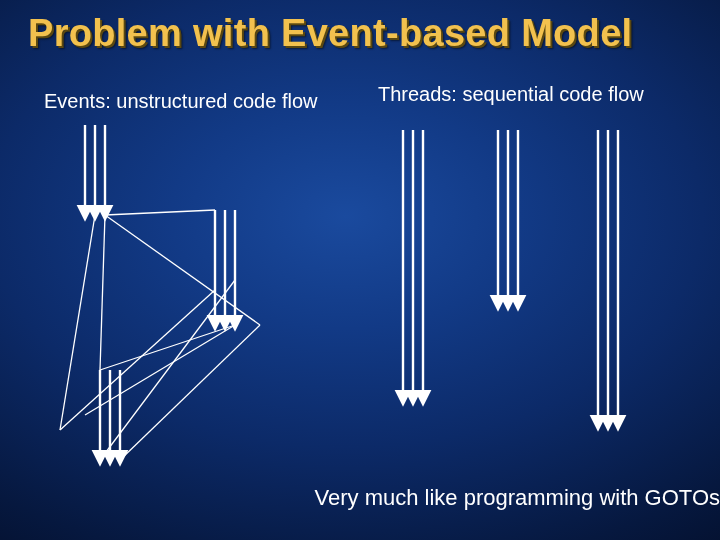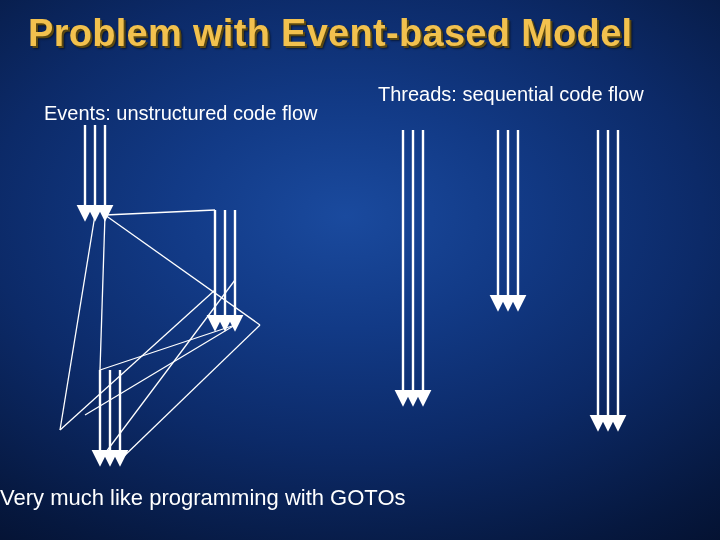--- a/index.html
+++ b/index.html
@@ -31,27 +31,27 @@
     font-weight: 700;
     color: #f2c14e;
     text-shadow: 2px 2px 0 #5a4810, 3px 3px 2px rgba(0,0,0,0.5);
     letter-spacing: 0.3px;
   }
   .label {
     position: absolute;
     font-size: 20px;
     color: #ffffff;
   }
-  .label-left  { left: 44px;  top: 90px; margin-top: 12px; }
+  .label-left  { left: 44px;  top: 90px; }
   .label-right { left: 378px; top: 83px; }
   .footer {
     position: absolute;
     left: 0; right: 0;
     top: 485px;
-    text-align: left;
+    text-align: right;
     font-size: 22px;
     color: #ffffff;
   }
   svg.diagram {
     position: absolute;
     left: 0; top: 0;
   }
 </style>
 </head>
 <body>

